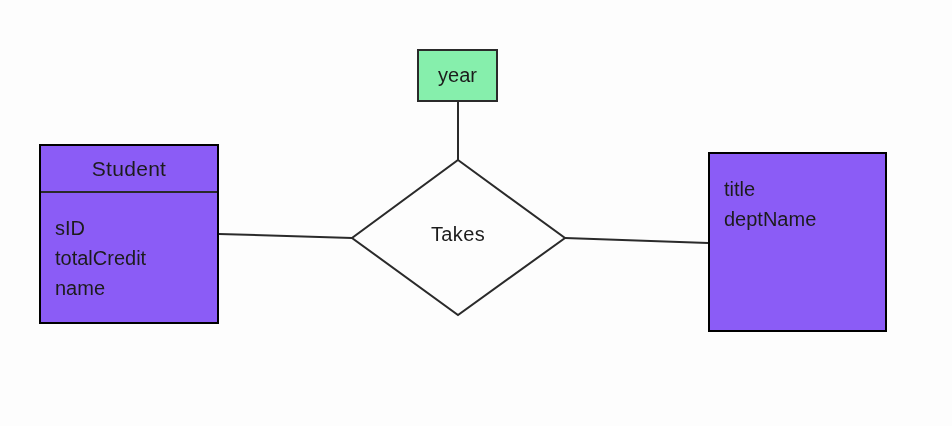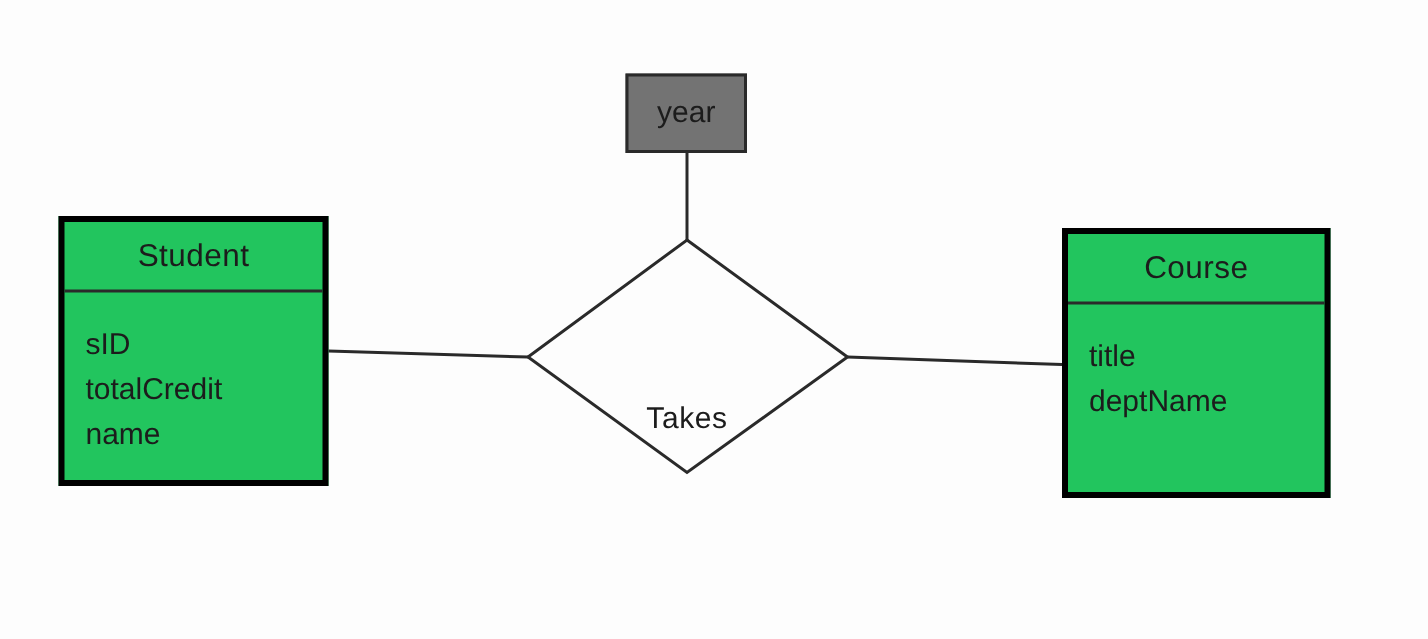--- a/index.html
+++ b/index.html
@@ -17,22 +17,22 @@
     overflow: hidden;
   }
   .connector-layer {
     position: absolute;
     left: 0; top: 0;
     width: 952px;
     height: 426px;
   }
   .entity-box {
     position: absolute;
-    border: 4px solid #000000;
-    background: #22c55e;
+    border: 2px solid #000000;
+    background: #8b5cf6;
     box-sizing: border-box;
   }
   .entity-box.student { left: 39px;  top: 144px; width: 180px; height: 180px; }
   .entity-box.course  { left: 708px; top: 152px; width: 179px; height: 180px; }
   .entity-header {
     border-bottom: 2px solid #2a2a2a;
     height: 45px;
     display: flex;
     align-items: center;
     justify-content: center;
@@ -43,35 +43,34 @@
     padding: 20px 6px 0 14px;
     font-size: 20px;
     line-height: 30px;
   }
   .attr-row { white-space: nowrap; }
   .attr-box {
     position: absolute;
     left: 417px; top: 49px;
     width: 81px; height: 53px;
     border: 2px solid #2a2a2a;
-    background: #737373;
+    background: #86efac;
     box-sizing: border-box;
     display: flex;
     align-items: center;
     justify-content: center;
     font-size: 20px;
   }
   .relationship-label {
     position: absolute;
     left: 398px; top: 223px;
     width: 120px;
     text-align: center;
     font-size: 20px;
     letter-spacing: 0.4px;
-    margin-top: 45px;
   }
 </style>
 </head>
 <body>
 
 <div class="canvas">
 
   <svg class="connector-layer" width="952" height="426" viewBox="0 0 952 426">
 
     <line x1="458" y1="101" x2="458" y2="160" stroke="#2a2a2a" stroke-width="2"></line>
@@ -86,21 +85,20 @@
   <div class="entity-box student">
     <div class="entity-header">Student</div>
     <div class="entity-attrs">
       <div class="attr-row">sID</div>
       <div class="attr-row">totalCredit</div>
       <div class="attr-row">name</div>
     </div>
   </div>
 
   <div class="entity-box course">
-    <div class="entity-header">Course</div>
     <div class="entity-attrs">
       <div class="attr-row">title</div>
       <div class="attr-row">deptName</div>
     </div>
   </div>
 
   <div class="attr-box">year</div>
 
   <div class="relationship-label">Takes</div>
 

